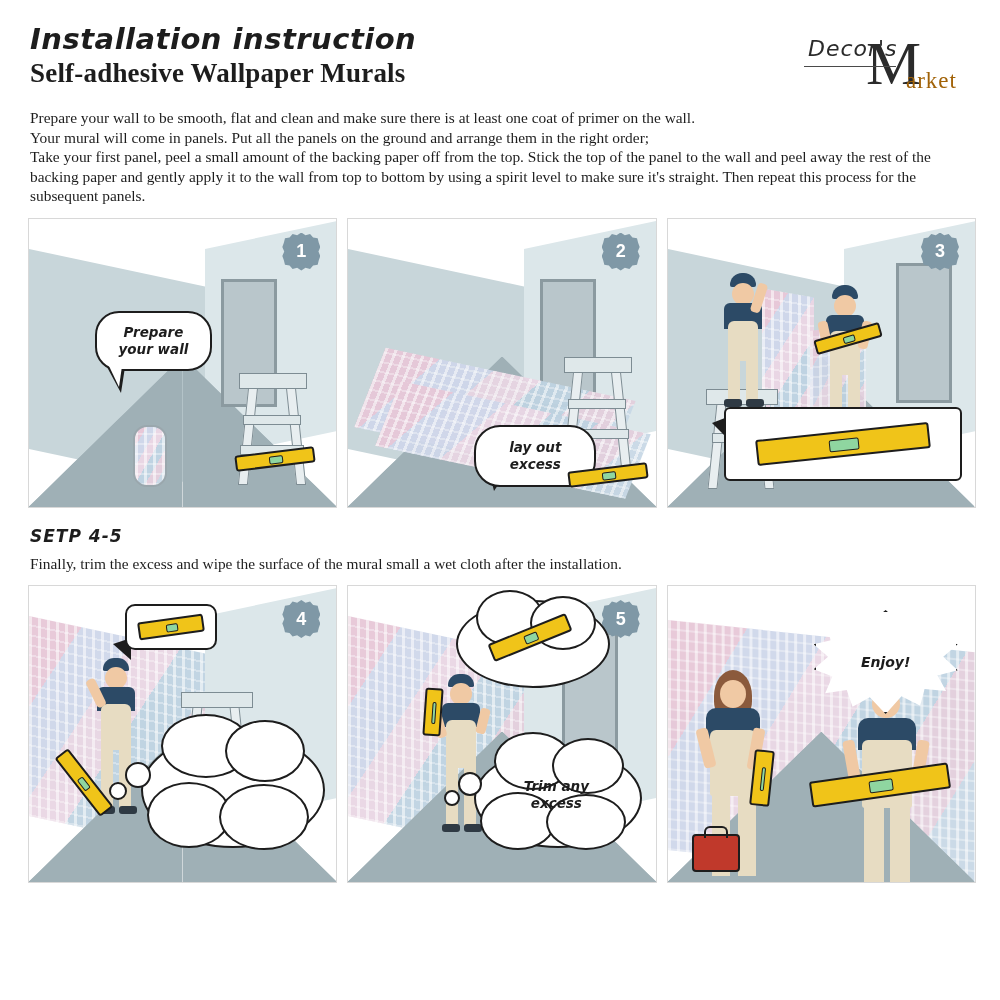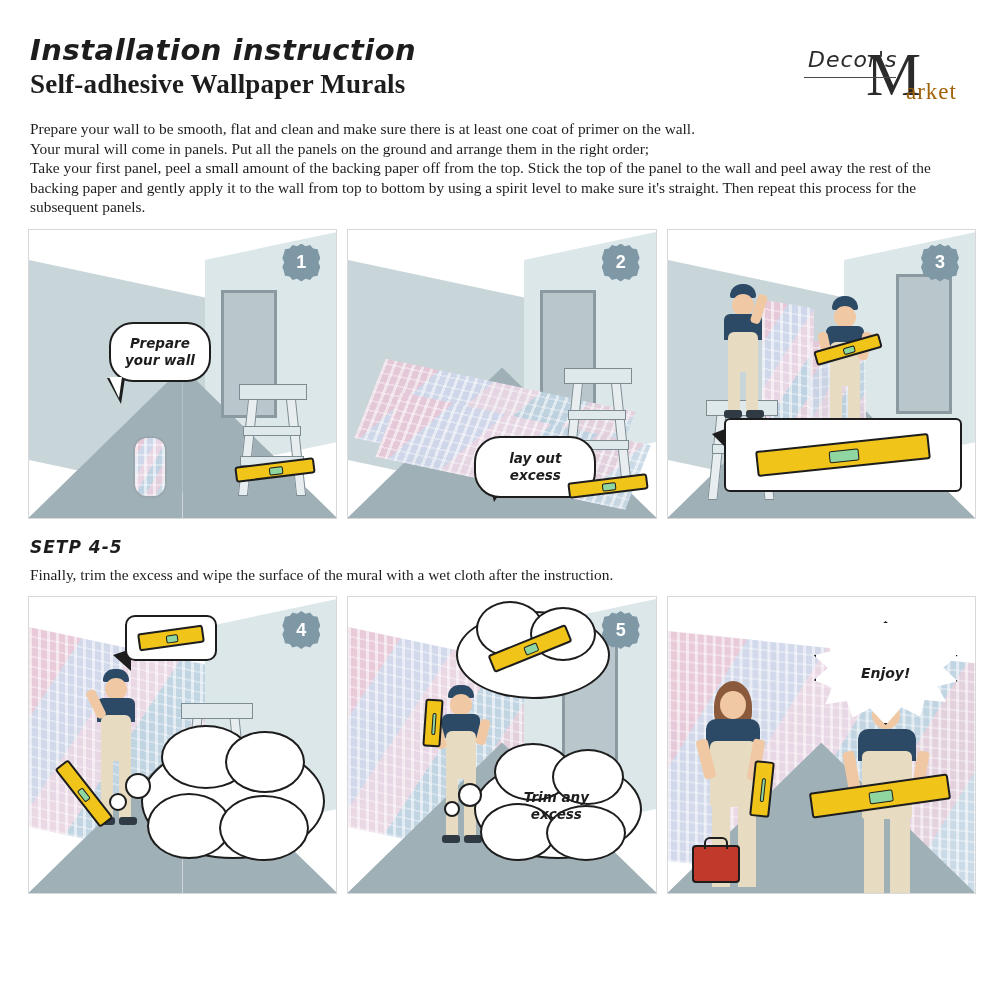--- a/index.html
+++ b/index.html
@@ -27,21 +27,21 @@
   .header {
     position: relative;
     height: 86px;
   }
   .title-main {
     font-family: "DejaVu Sans", sans-serif;
     font-style: italic;
     font-weight: bold;
     font-size: 29px;
     letter-spacing: 0.5px;
-    margin: 15px 0 2px 2px;
+    margin: 4px 0 2px 2px;
   }
   .title-sub {
     font-family: "Liberation Serif", serif;
     font-weight: bold;
     font-size: 27px;
     margin: 0 0 0 2px;
     letter-spacing: 0.2px;
   }
   .logo {
     position: absolute;
@@ -290,21 +290,21 @@
 
     <div class="panel">
       <div class="ceil-band"></div>
       <div class="wall-left"></div>
       <div class="wall-right"></div>
       <div class="floor-tri"></div>
       <div class="door" style="left:192px;top:60px;"></div>
 
       <div class="badge">1</div>
 
-      <div class="bubble" style="left:80px;top:92px;width:102px;height:60px;border-radius:24px;">
+      <div class="bubble" style="left:66px;top:92px;width:117px;height:60px;border-radius:24px;">
         <div>
           <div>Prepare</div>
           <div>your wall</div>
         </div>
       </div>
       <div style="position:absolute;left:78px;top:148px;width:0;height:0;border-left:14px solid transparent;border-right:4px solid transparent;border-top:26px solid #1d1d1d;z-index:5;"></div>
       <div style="position:absolute;left:80px;top:147px;width:0;height:0;border-left:10px solid transparent;border-right:3px solid transparent;border-top:21px solid #ffffff;z-index:6;"></div>
 
       <div class="roll wp" style="left:104px;top:206px;width:30px;height:58px;border-radius:14px;"></div>
       <div class="level" style="left:206px;top:232px;width:76px;height:12px;transform:rotate(-7deg);"></div>
@@ -396,21 +396,21 @@
 
       <div class="bubble" style="left:56px;top:188px;width:238px;height:74px;border-radius:6px;">
         <div class="level" style="position:relative;left:0;top:0;width:170px;height:22px;transform:rotate(-6deg);"></div>
       </div>
       <div style="position:absolute;left:44px;top:194px;width:0;height:0;border-top:10px solid transparent;border-bottom:26px solid transparent;border-right:26px solid #1d1d1d;z-index:5;"></div>
     </div>
   </div>
 
   <div class="step-head" style="margin-top:18px;">SETP 4-5</div>
   <div class="para">
-    <p> Finally, trim the excess and wipe the surface of the mural with a wet cloth after the instruction.</p>
+    <p> Finally, trim the excess and wipe the surface of the mural small a wet cloth after the installation.</p>
   </div>
 
   <div class="row row2">
 
     <div class="panel">
       <div class="ceil-band"></div>
       <div class="wall-left wp" style="opacity:.95;"></div>
       <div class="wall-right"></div>
       <div class="floor-tri"></div>
 

